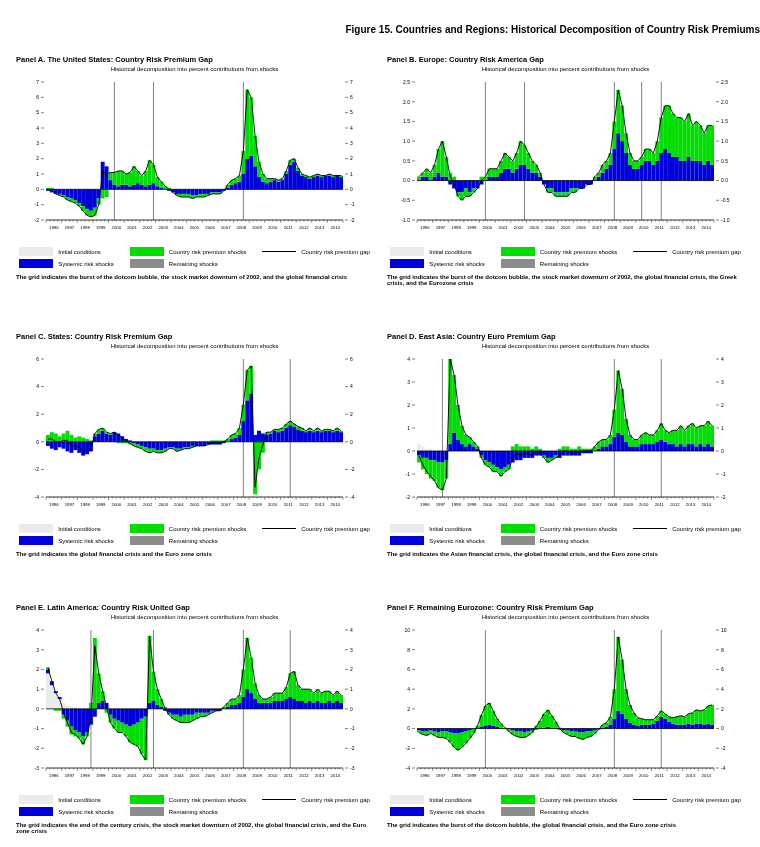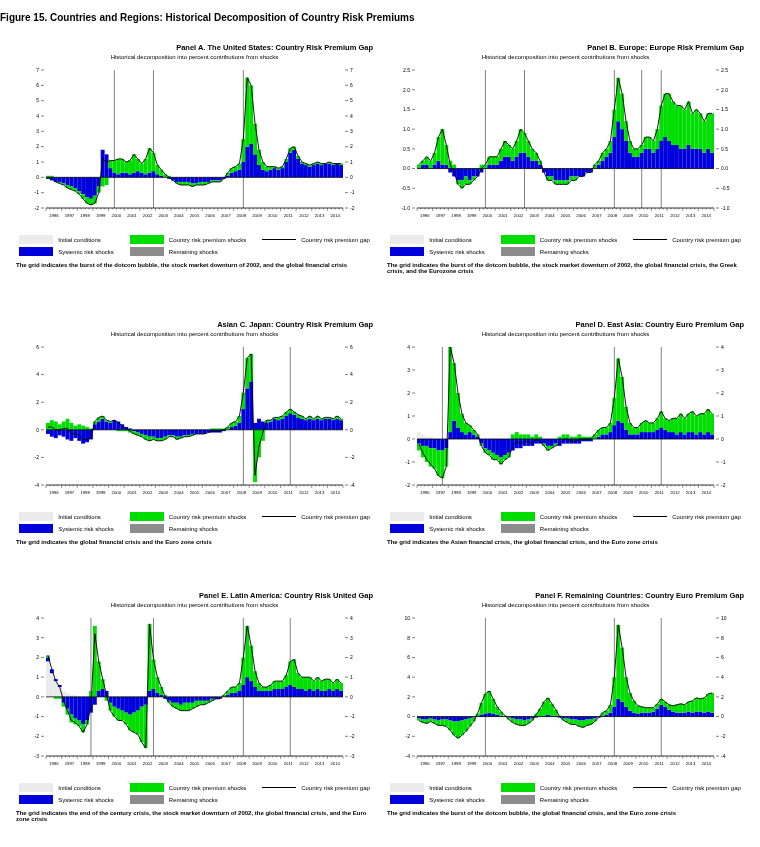--- a/index.html
+++ b/index.html
@@ -1,21 +1,21 @@
 <!DOCTYPE html>
 <html><head>
 <meta charset="utf-8">
 <style>
   html,body{margin:0;padding:0;background:#fff;}
   body{font-family:"Liberation Sans",sans-serif;color:#000;}
   .page{width:760px;height:847px;background:#fff;overflow:hidden;position:relative;}
-  .fig-title{text-align:left;font-size:10px;font-weight:bold;padding-top:12px;}
+  .fig-title{text-align:right;font-size:10px;font-weight:bold;padding-top:24px;}
   .grid{display:grid;grid-template-columns:1fr 1fr;column-gap:14px;row-gap:46px;padding:20px 16px 0;}
   .panel{width:100%;}
-  .panel-title{text-align:right;font-size:7.5px;font-weight:bold;}
+  .panel-title{text-align:left;font-size:7.5px;font-weight:bold;}
   .panel-subtitle{text-align:center;font-size:6px;margin-top:2px;}
   svg.chart{display:block;width:345px;height:170px;margin:2px auto 0;}
   svg.chart text{font-family:"Liberation Sans",sans-serif;fill:#000;}
   .legend{display:grid;grid-template-columns:auto auto auto;justify-content:center;column-gap:16px;row-gap:3px;margin-top:3px;}
   .leg-item{display:flex;align-items:center;gap:5px;font-size:6px;white-space:nowrap;}
   .sw{width:34px;height:9px;flex:0 0 auto;}
   .leg-line{width:34px;height:0;border-top:1.2px solid #000;flex:0 0 auto;}
   .footnote{font-size:6px;font-weight:bold;margin-top:6px;}
 </style>
 </head>
@@ -336,21 +336,21 @@
       </div>
       <div class="leg-item">
         <span class="sw sw-rem" style="background: rgb(140, 140, 140);"></span>
         <span>Remaining shocks</span>
       </div>
     </div>
     <div class="footnote">The grid indicates the burst of the dotcom bubble, the stock market downturn of 2002, and the global financial crisis</div>
   </div>
 
   <div class="panel">
-    <div class="panel-title">Panel B. Europe: Europe Risk Premium Gap</div>
+    <div class="panel-title">Panel B. Europe: Country Risk America Gap</div>
     <div class="panel-subtitle">Historical decomposition into percent contributions from shocks</div>
     <svg class="chart" viewBox="0 0 345 170">
           <line x1="92.39" y1="8" x2="92.39" y2="146" stroke="#000" stroke-width="0.5"></line>
           <line x1="131.47" y1="8" x2="131.47" y2="146" stroke="#000" stroke-width="0.5"></line>
           <line x1="221.35" y1="8" x2="221.35" y2="146" stroke="#000" stroke-width="0.5"></line>
           <line x1="248.70" y1="8" x2="248.70" y2="146" stroke="#000" stroke-width="0.5"></line>
           <line x1="268.24" y1="8" x2="268.24" y2="146" stroke="#000" stroke-width="0.5"></line>
           <rect x="24.00" y="102.63" width="3.91" height="3.94" fill="#00dd00"></rect>
           <rect x="27.91" y="102.63" width="3.91" height="3.94" fill="#0000dd"></rect>
           <rect x="27.91" y="98.69" width="3.91" height="3.94" fill="#00dd00"></rect>
@@ -644,21 +644,21 @@
       </div>
       <div class="leg-item">
         <span class="sw sw-rem" style="background: rgb(140, 140, 140);"></span>
         <span>Remaining shocks</span>
       </div>
     </div>
     <div class="footnote">The grid indicates the burst of the dotcom bubble, the stock market downturn of 2002, the global financial crisis, the Greek crisis, and the Eurozone crisis</div>
   </div>
 
   <div class="panel">
-    <div class="panel-title">Asian C. Japan: Country Risk Premium Gap</div>
+    <div class="panel-title">Panel C. States: Country Risk Premium Gap</div>
     <div class="panel-subtitle">Historical decomposition into percent contributions from shocks</div>
     <svg class="chart" viewBox="0 0 345 170">
           <line x1="221.35" y1="8" x2="221.35" y2="146" stroke="#000" stroke-width="0.5"></line>
           <line x1="268.24" y1="8" x2="268.24" y2="146" stroke="#000" stroke-width="0.5"></line>
           <rect x="24.00" y="90.80" width="3.91" height="4.14" fill="#0000dd"></rect>
           <rect x="24.00" y="83.90" width="3.91" height="6.90" fill="#00dd00"></rect>
           <rect x="27.91" y="90.80" width="3.91" height="6.90" fill="#0000dd"></rect>
           <rect x="27.91" y="81.14" width="3.91" height="9.66" fill="#00dd00"></rect>
           <rect x="31.82" y="90.80" width="3.91" height="8.28" fill="#0000dd"></rect>
           <rect x="31.82" y="82.52" width="3.91" height="8.28" fill="#00dd00"></rect>
@@ -1581,21 +1581,21 @@
       </div>
       <div class="leg-item">
         <span class="sw sw-rem" style="background: rgb(140, 140, 140);"></span>
         <span>Remaining shocks</span>
       </div>
     </div>
     <div class="footnote">The grid indicates the end of the century crisis, the stock market downturn of 2002, the global financial crisis, and the Euro zone crisis</div>
   </div>
 
   <div class="panel">
-    <div class="panel-title">Panel F. Remaining Countries: Country Euro Premium Gap</div>
+    <div class="panel-title">Panel F. Remaining Eurozone: Country Risk Premium Gap</div>
     <div class="panel-subtitle">Historical decomposition into percent contributions from shocks</div>
     <svg class="chart" viewBox="0 0 345 170">
           <line x1="92.39" y1="8" x2="92.39" y2="146" stroke="#000" stroke-width="0.5"></line>
           <line x1="221.35" y1="8" x2="221.35" y2="146" stroke="#000" stroke-width="0.5"></line>
           <line x1="268.24" y1="8" x2="268.24" y2="146" stroke="#000" stroke-width="0.5"></line>
           <rect x="24.00" y="106.57" width="3.91" height="1.97" fill="#0000dd"></rect>
           <rect x="24.00" y="108.54" width="3.91" height="1.97" fill="#00dd00"></rect>
           <rect x="27.91" y="106.57" width="3.91" height="2.96" fill="#0000dd"></rect>
           <rect x="27.91" y="109.53" width="3.91" height="2.96" fill="#00dd00"></rect>
           <rect x="31.82" y="106.57" width="3.91" height="2.96" fill="#0000dd"></rect>

